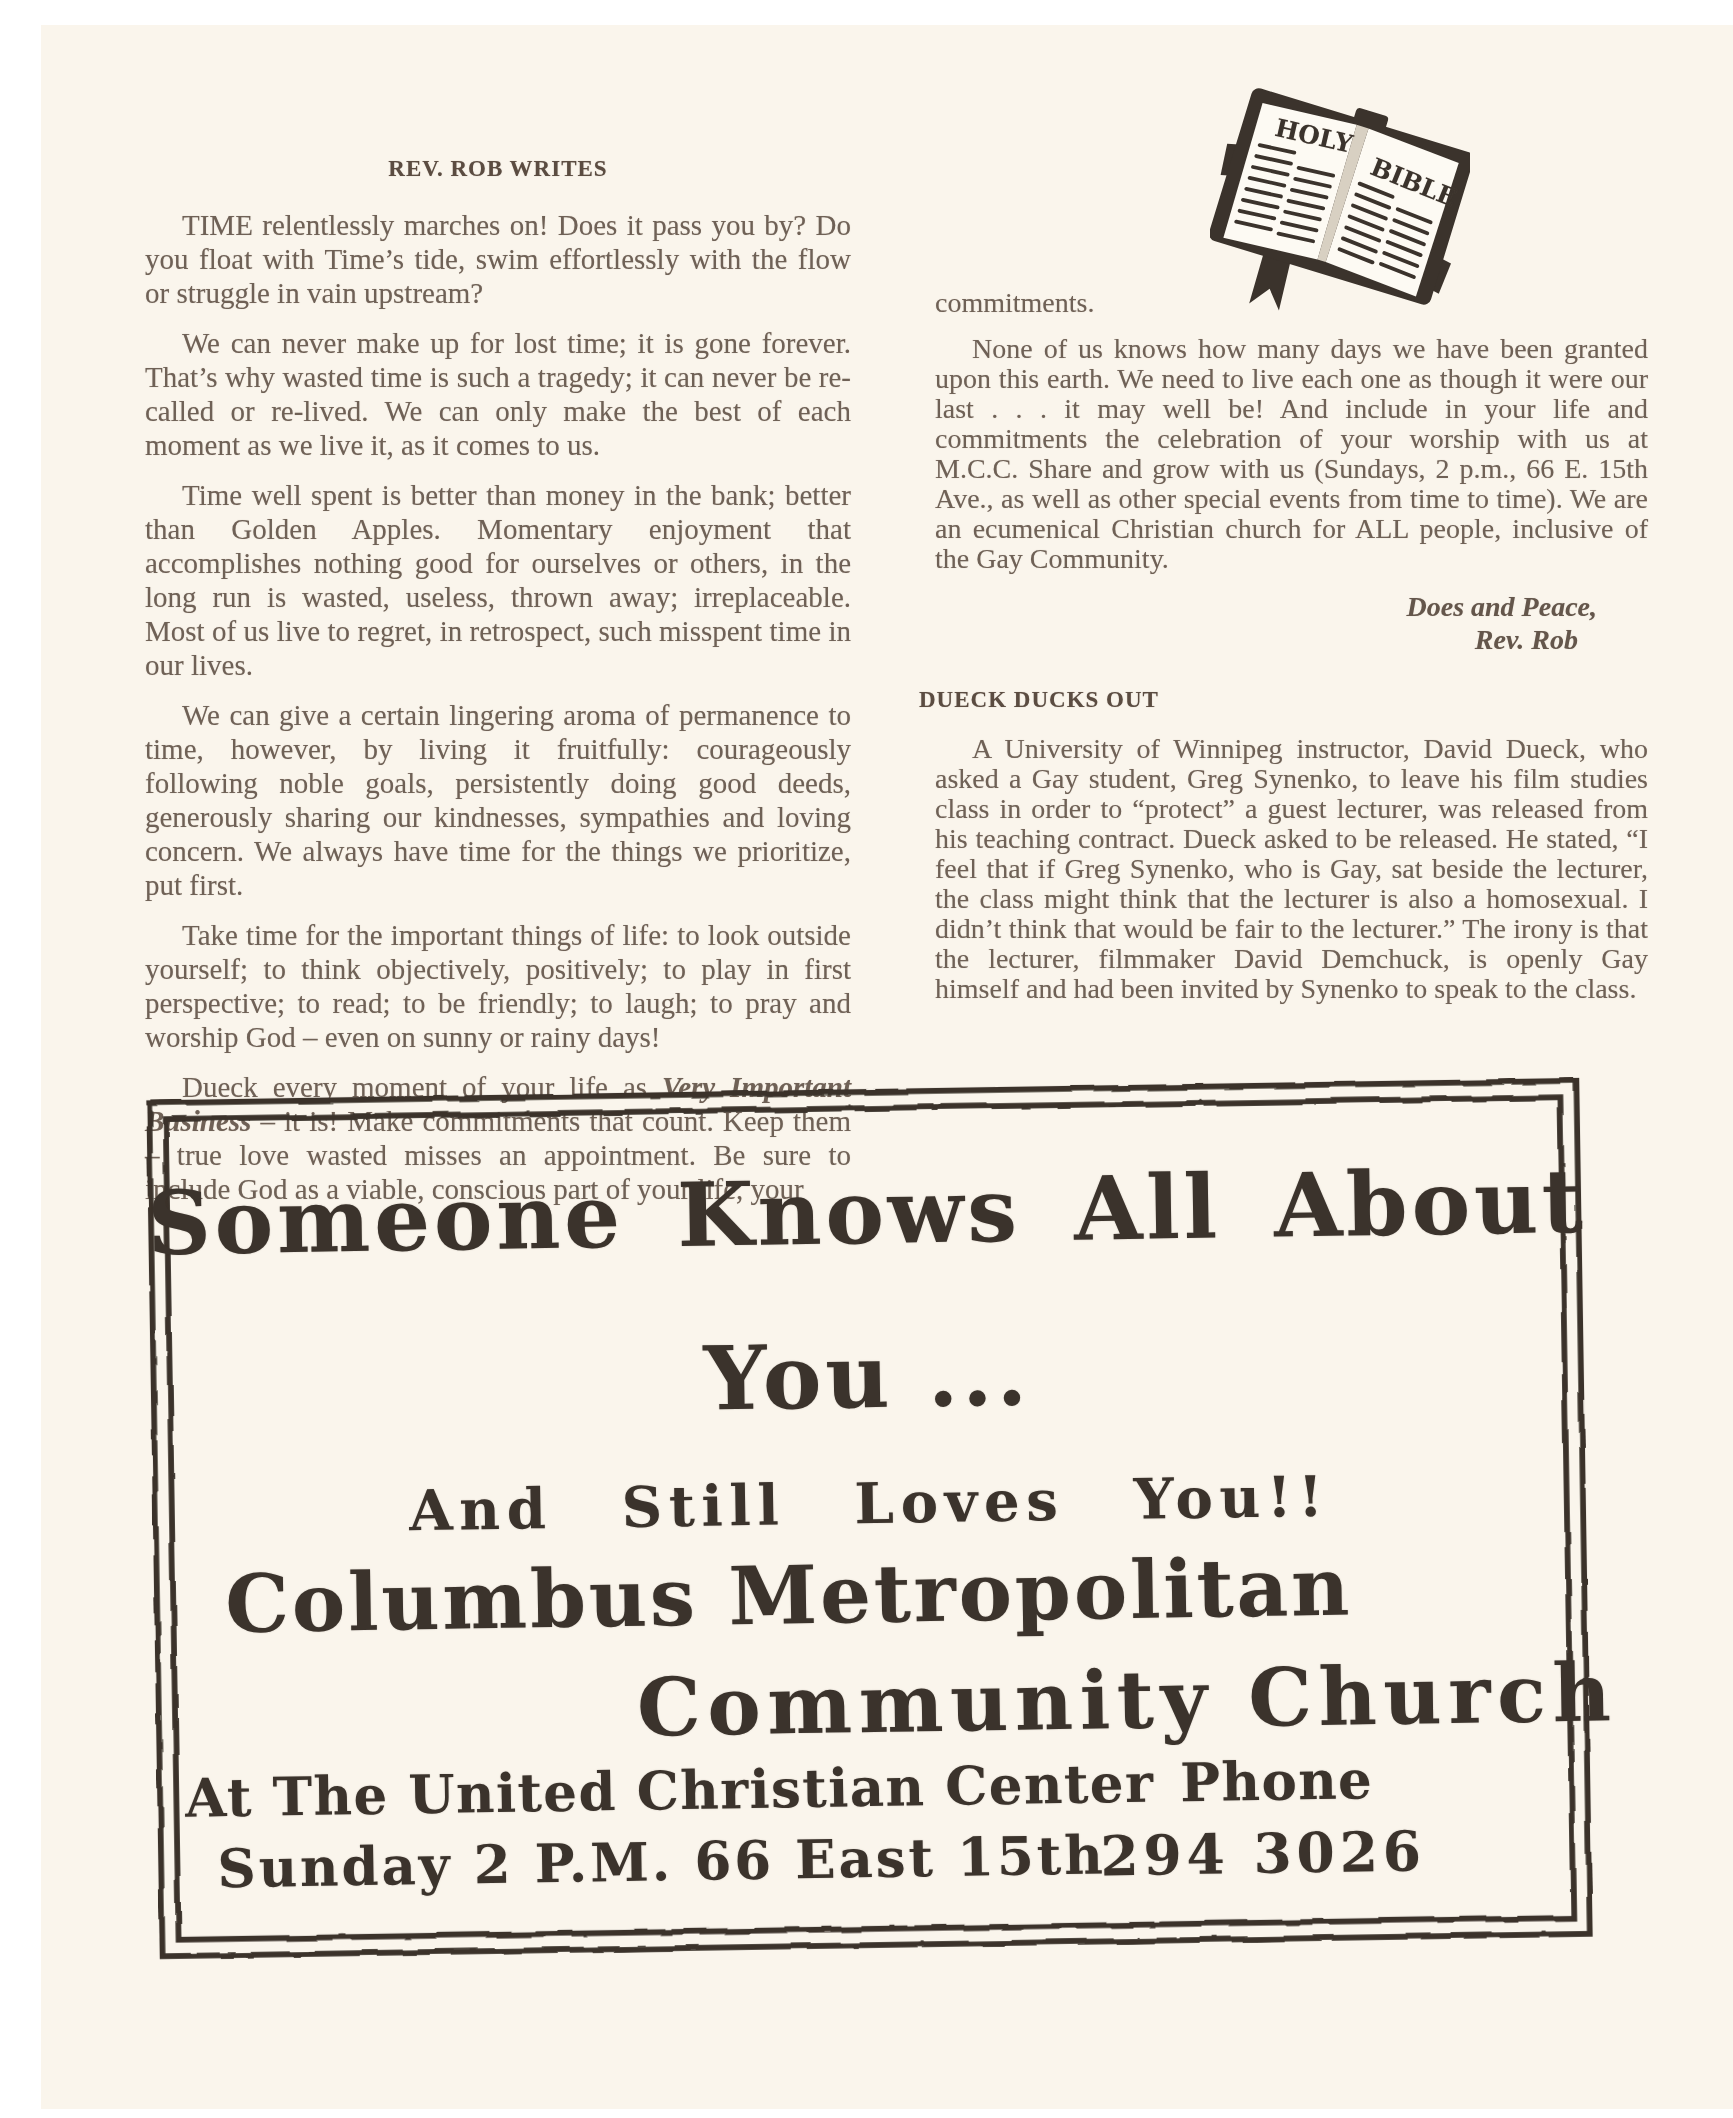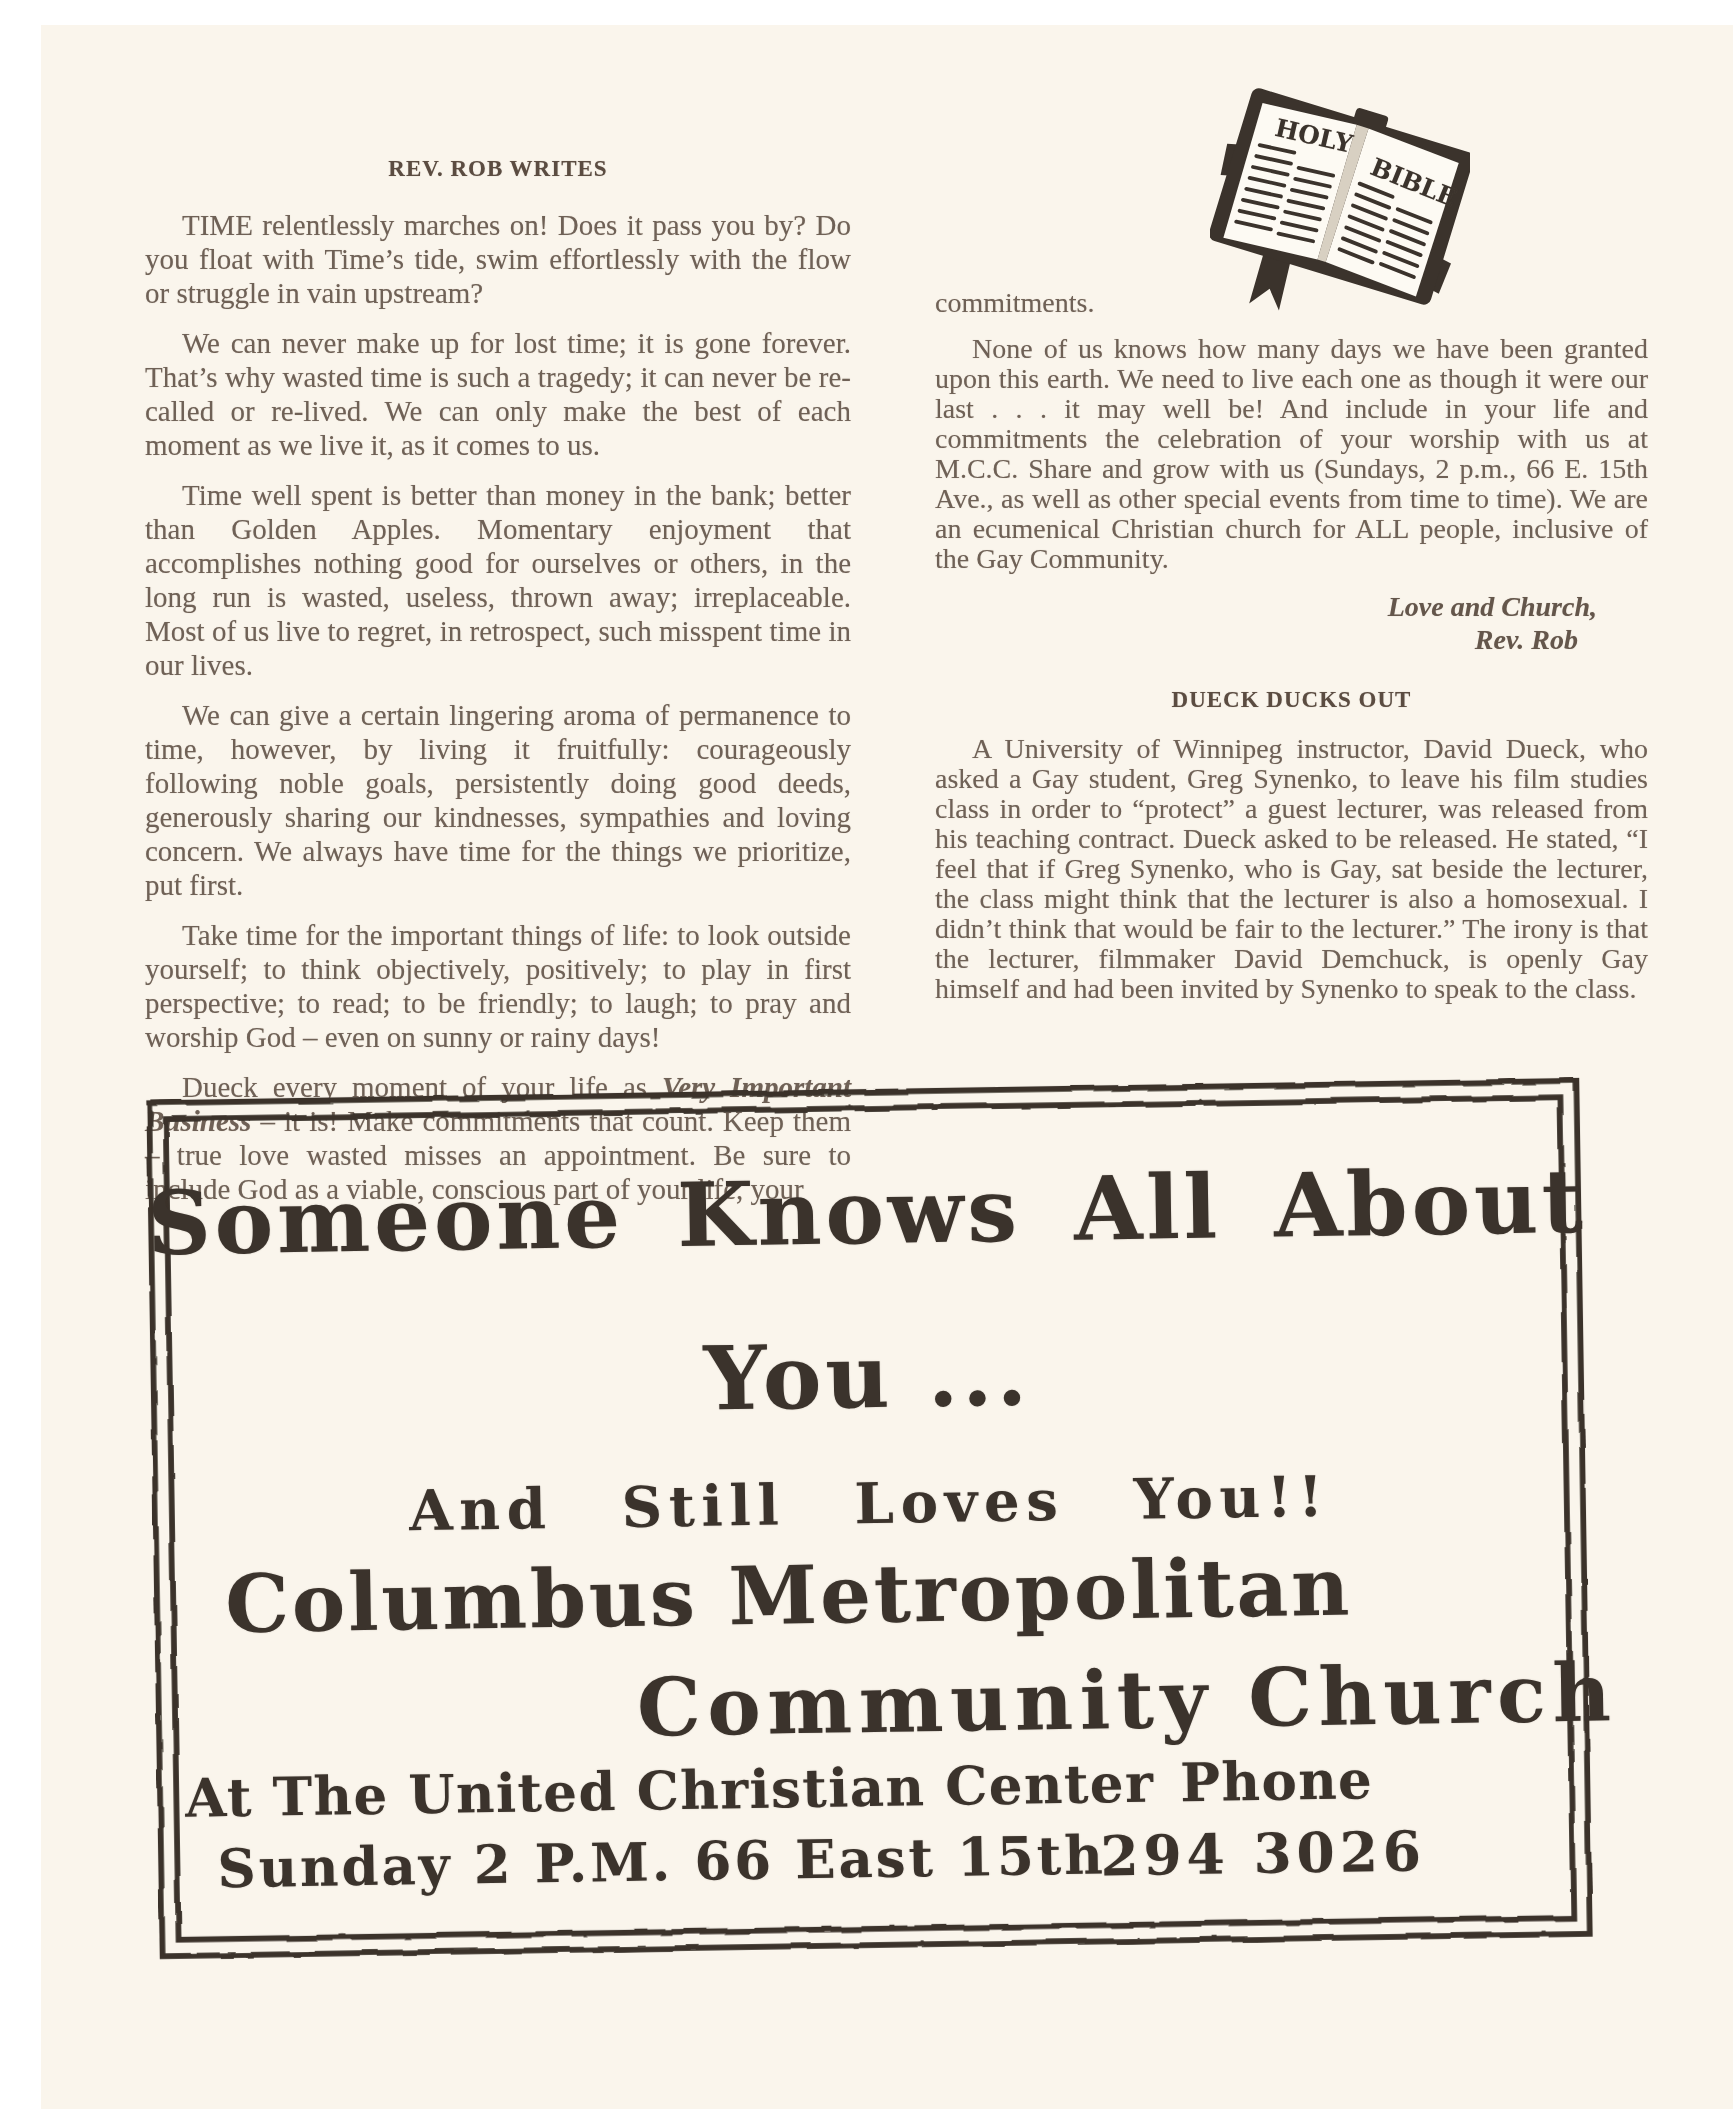--- a/index.html
+++ b/index.html
@@ -28,21 +28,21 @@
   #col-right{left:919px;top:81px;width:745px;font-size:28px;line-height:30px;}
   .article-title{
     font-weight:bold;
     color:#5b4c41;
     font-size:23px;
     letter-spacing:1px;
     text-align:center;
     margin:0 0 22px 0;
     text-shadow:0 0 1px rgba(91,76,65,.4);
   }
-  .article-title.left-align{text-align:center;margin:29px 0 19px 0;}
+  .article-title.left-align{text-align:left;margin:29px 0 19px 0;}
   .col p{margin:16px;text-indent:37px;}
   .col p.no-indent{text-indent:0;}
   .emph{font-weight:bold;font-style:italic;}
   .col2-body{padding-top:191px;}
   .signature{
     margin-top:10.5px;
     text-align:right;
     font-style:italic;
     font-weight:bold;
     line-height:33px;
@@ -149,21 +149,21 @@
 
       <text x="98" y="160" transform="rotate(-4 98 160)" font-family="DejaVu Serif, serif" font-weight="bold" font-size="52" fill="#3b332c">HOLY</text>
       <text x="312" y="178" transform="rotate(5 312 178)" font-family="DejaVu Serif, serif" font-weight="bold" font-size="52" fill="#3b332c">BIBLE</text>
     </g>
   </svg>
 
   <div class="col2-body">
     <p class="no-indent">commitments.</p>
     <p>None of us knows how many days we have been granted upon this earth. We need to live each one as though it were our last . . . it may well be! And include in your life and commitments the celebration of your worship with us at M.C.C. Share and grow with us (Sundays, 2 p.m., 66 E. 15th Ave., as well as other special events from time to time). We are an ecumenical Christian church for ALL people, inclusive of the Gay Community.</p>
     <div class="signature">
-      <div>Love and Church,</div>
+      <div>Does and Peace,</div>
       <div class="sig-line2">Rev. Rob</div>
     </div>
     <h2 class="article-title left-align">DUECK DUCKS OUT</h2>
     <p>A University of Winnipeg instructor, David Dueck, who asked a Gay student, Greg Synenko, to leave his film studies class in order to “protect” a guest lecturer, was released from his teaching contract. Dueck asked to be released. He stated, “I feel that if Greg Synenko, who is Gay, sat beside the lecturer, the class might think that the lecturer is also a homosexual. I didn’t think that would be fair to the lecturer.” The irony is that the lecturer, filmmaker David Demchuck, is openly Gay himself and had been invited by Synenko to speak to the class.</p>
   </div>
 </div>
 
 <div id="church-ad">
   <svg id="ad-border" width="1435" height="861" viewBox="0 0 3004 1802">
     <defs>

